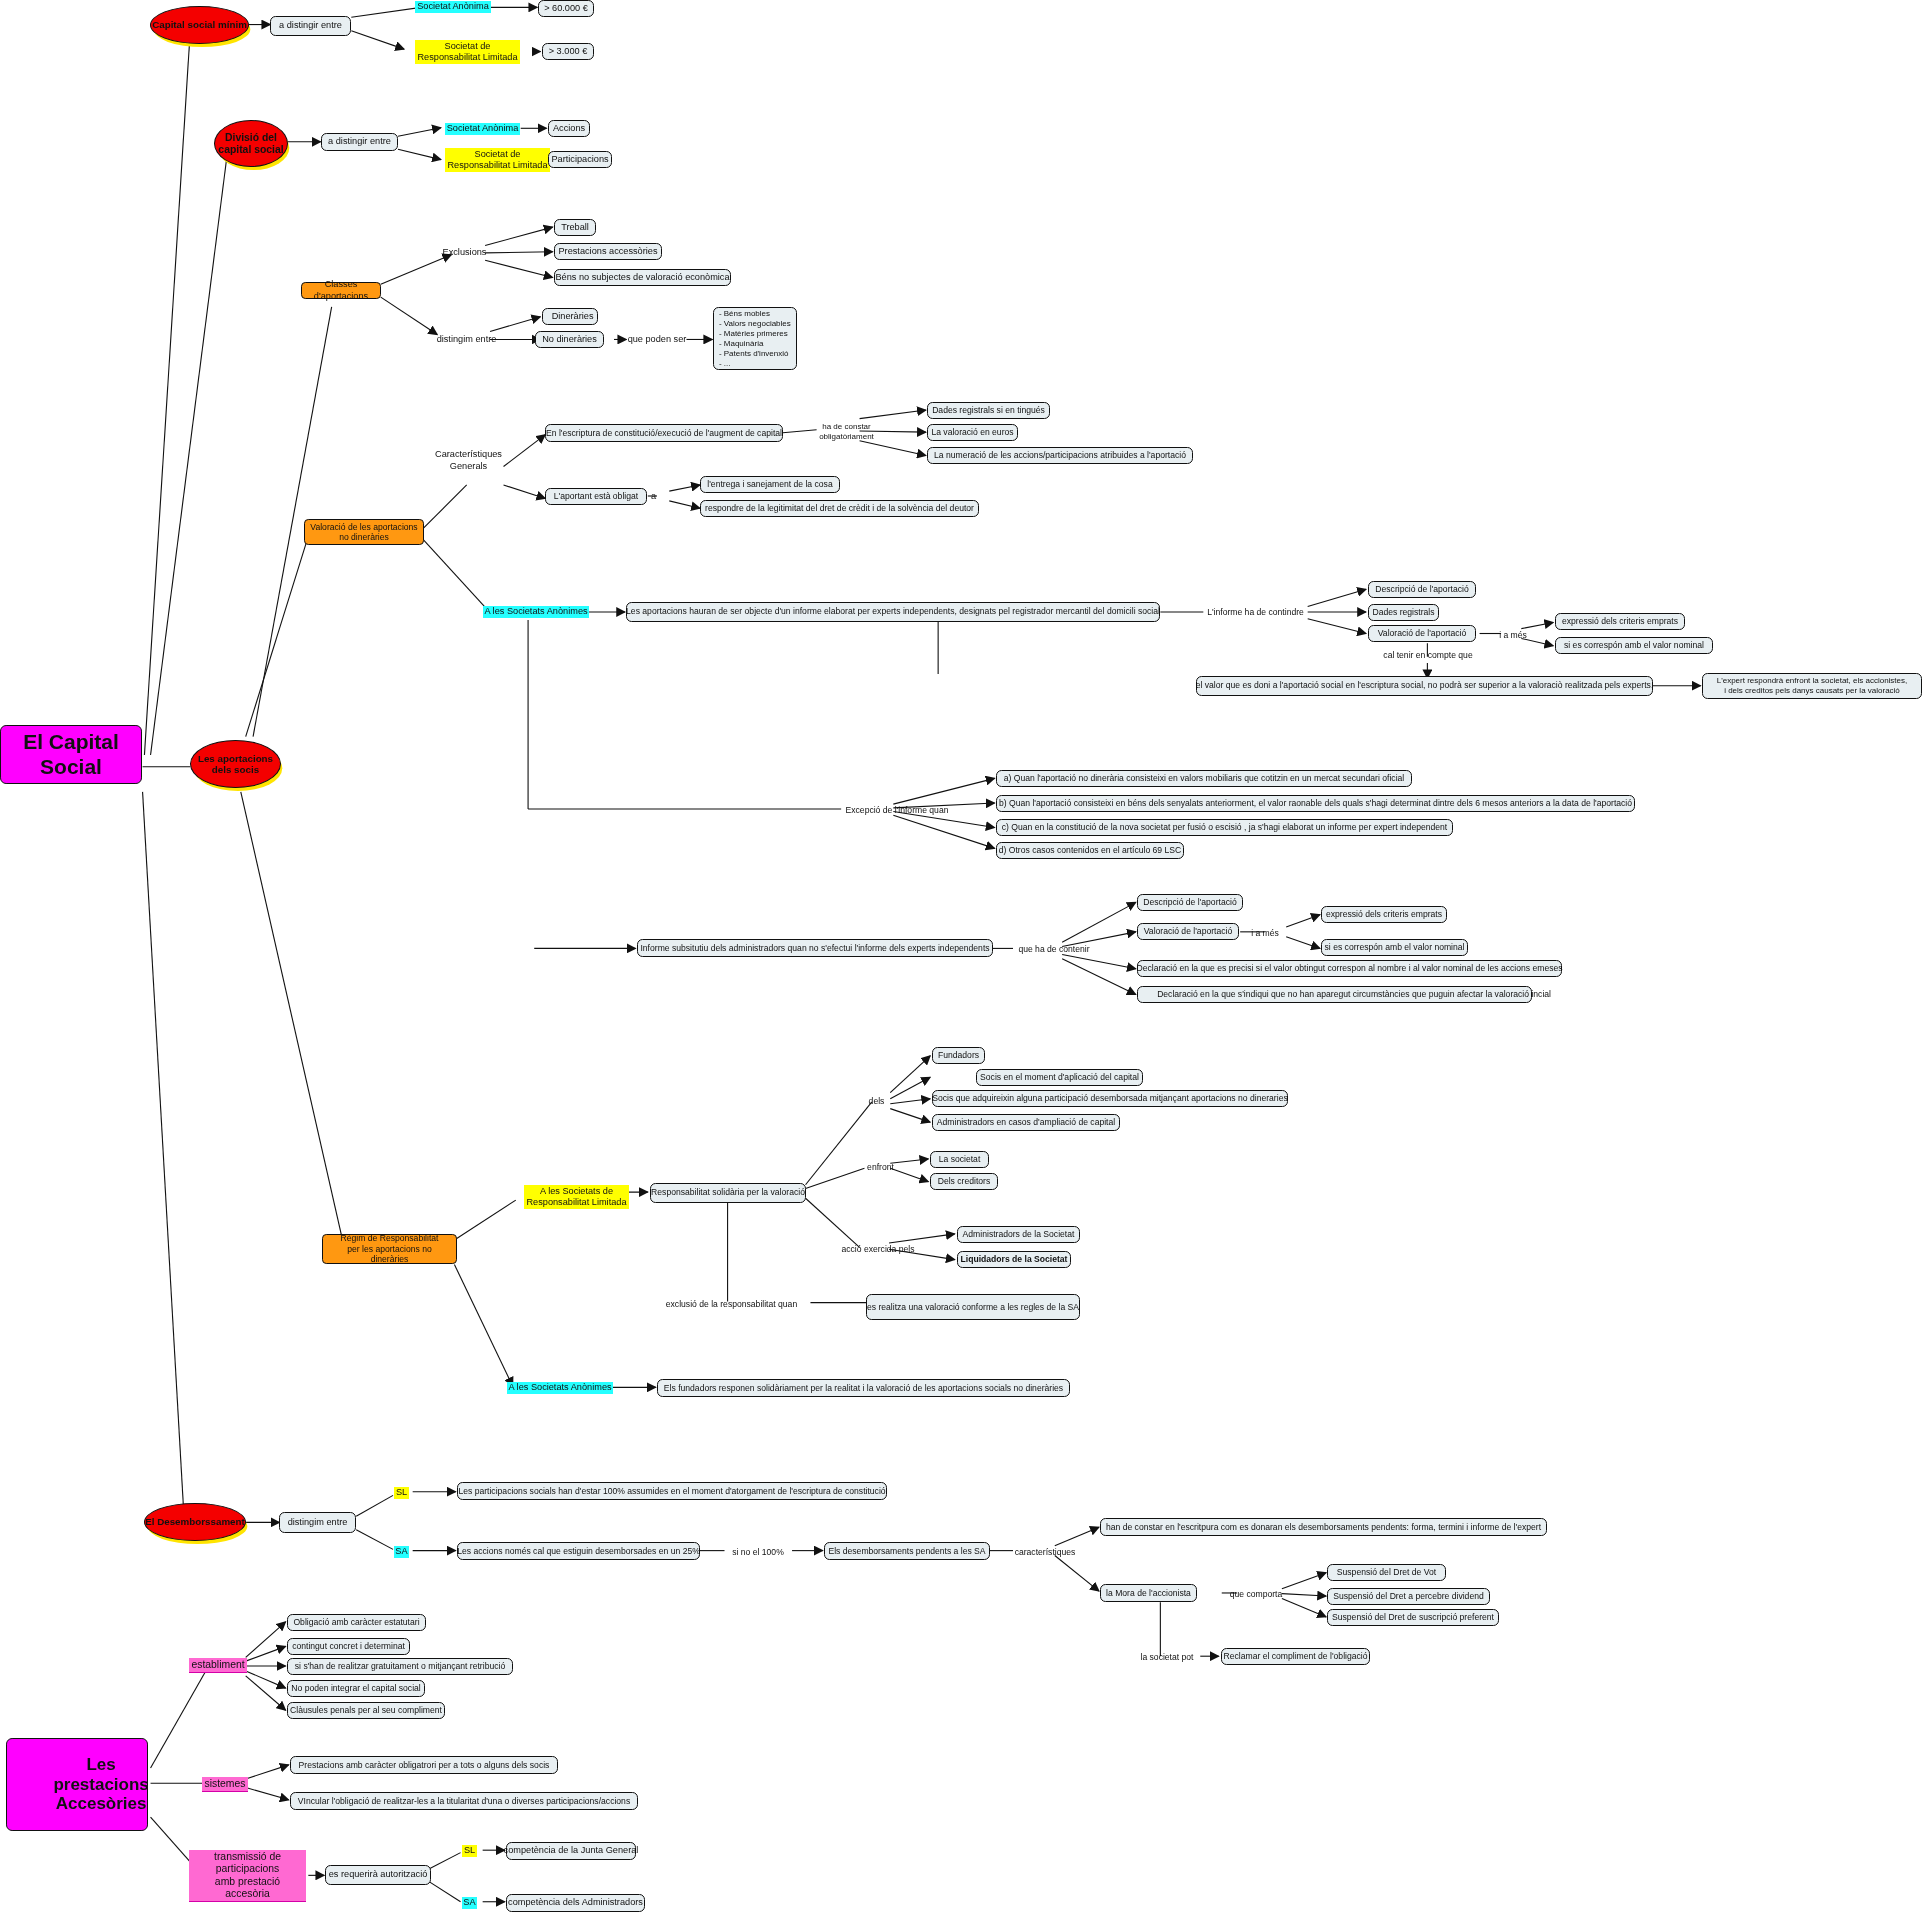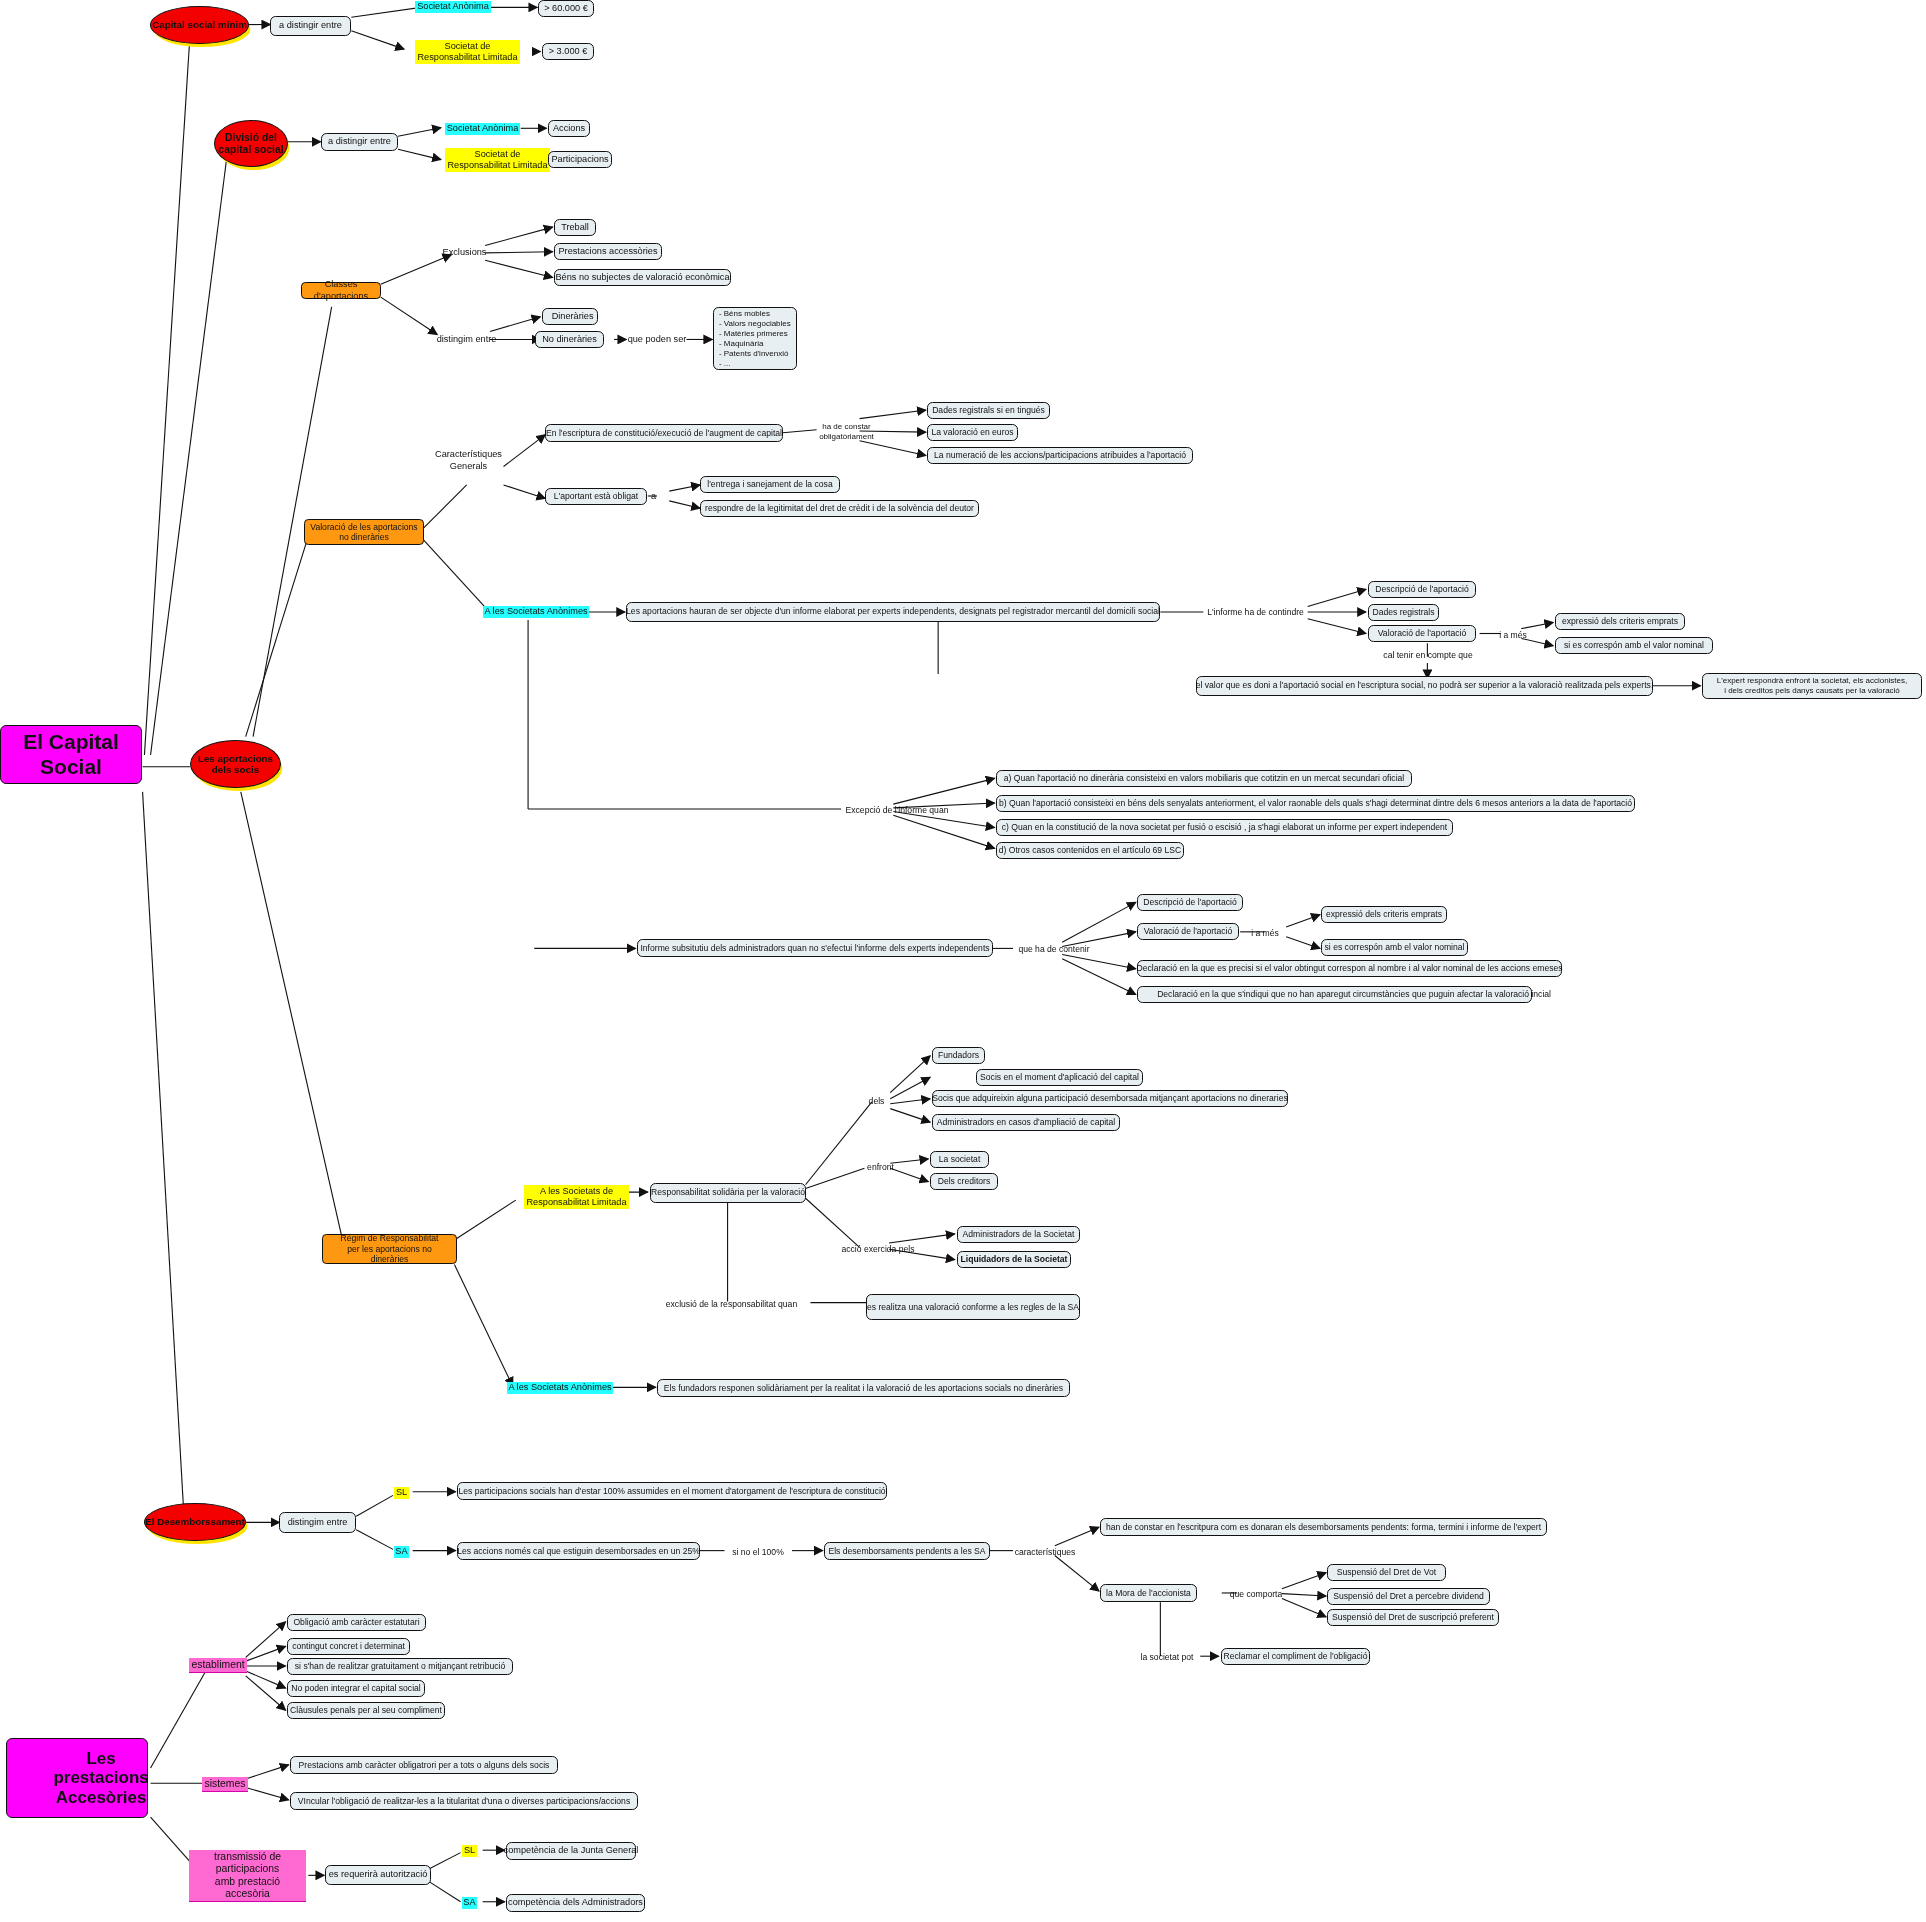--- a/index.html
+++ b/index.html
@@ -178,21 +178,21 @@
       <line x1="700" y1="3066" x2="750" y2="3098"></line>
       <line x1="786" y1="3014" x2="822" y2="3014" marker-end="url(#arr)"></line>
       <line x1="786" y1="3098" x2="822" y2="3098" marker-end="url(#arr)"></line>
     </g>
   </svg>
 
   <div class="node magenta" style="left:0px;top:725px;width:142px;height:59px;">
     <span>El Capital Social</span>
   </div>
 
-  <div class="node magenta" style="left:6.1px;top:1738px;width:142px;height:80px;font-size:17px;white-space:pre-line;padding-left:48px;">
+  <div class="node magenta" style="left:6.1px;top:1738px;width:142px;height:93px;font-size:17px;white-space:pre-line;padding-left:48px;">
     <span>Les prestacions
 Accesòries</span>
   </div>
 
   <div class="node ellipse" style="left:150px;top:6.1px;width:99px;height:38px;font-size:9.8px;">
     <span>Capital social mínim</span>
   </div>
 
   <div class="node ellipse" style="left:214px;top:120px;width:74px;height:47px;white-space:pre-line;">
     <span>Divisió del

